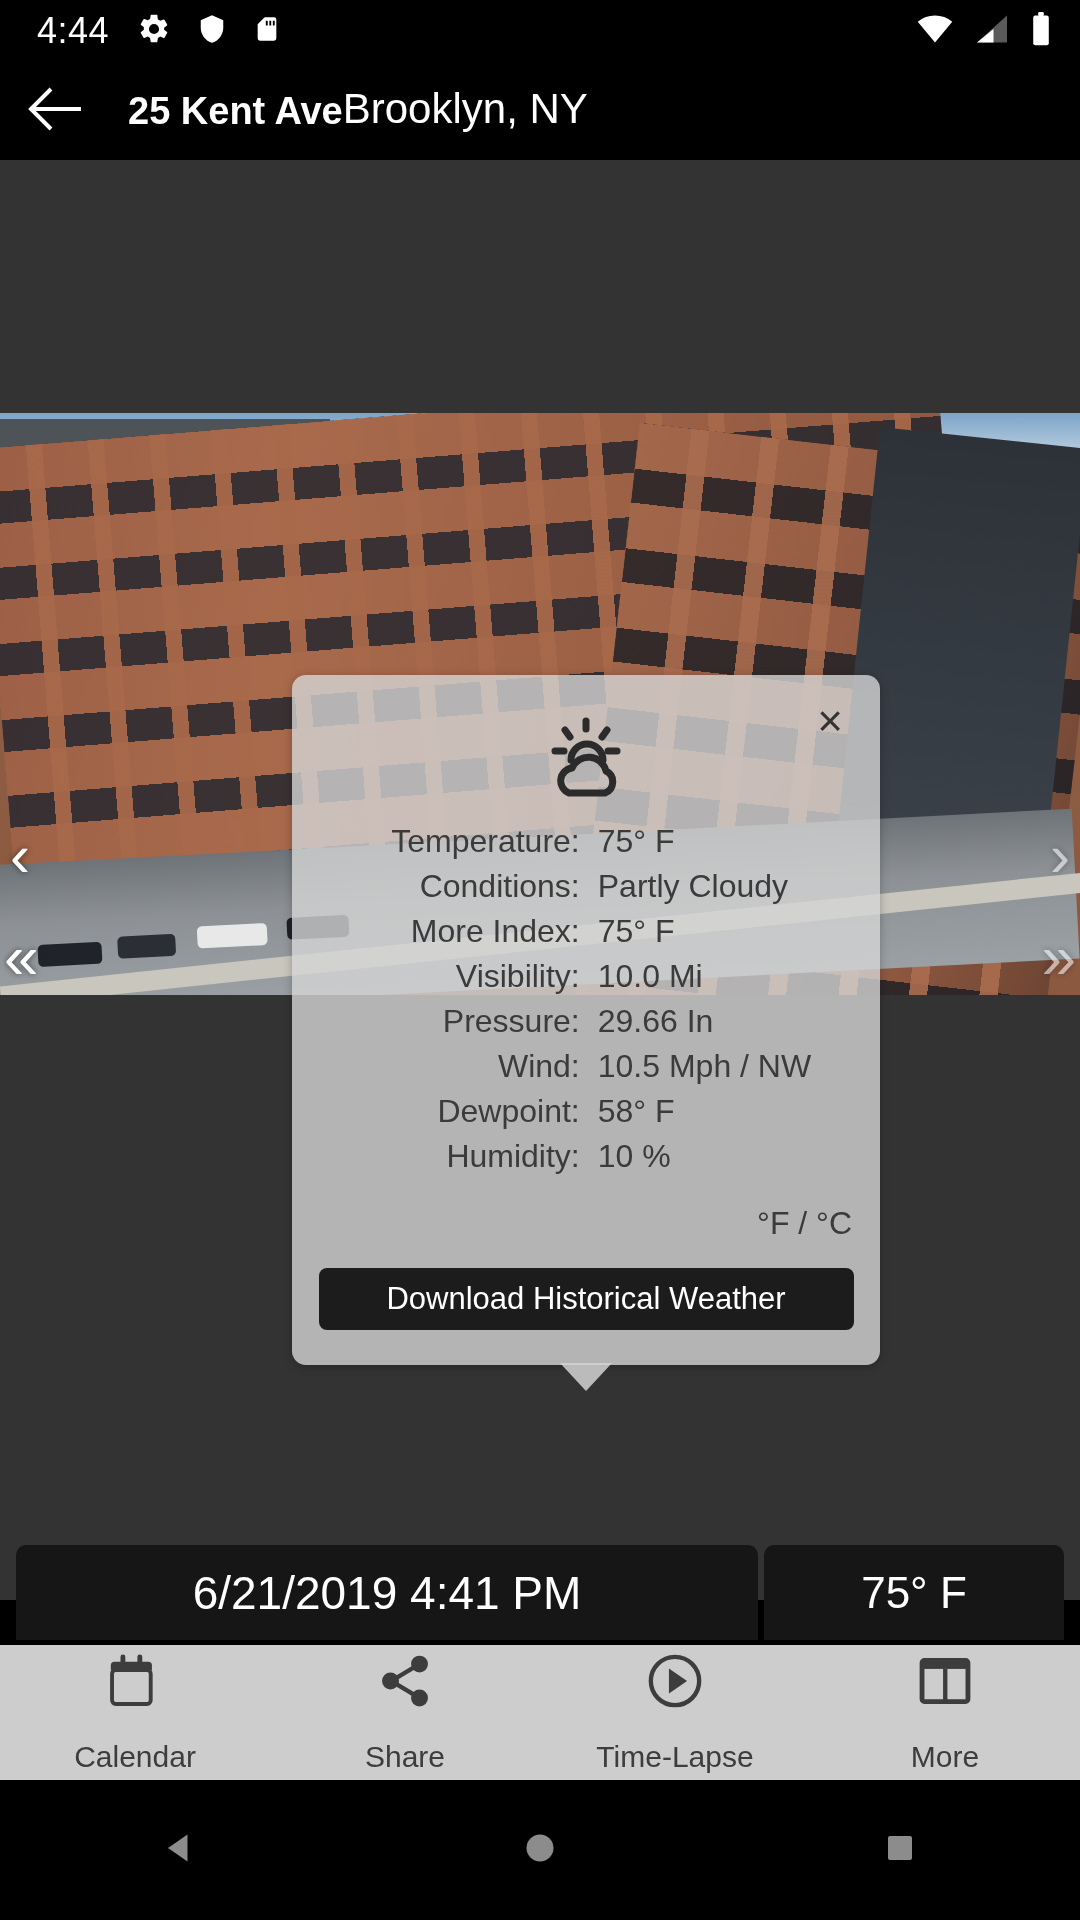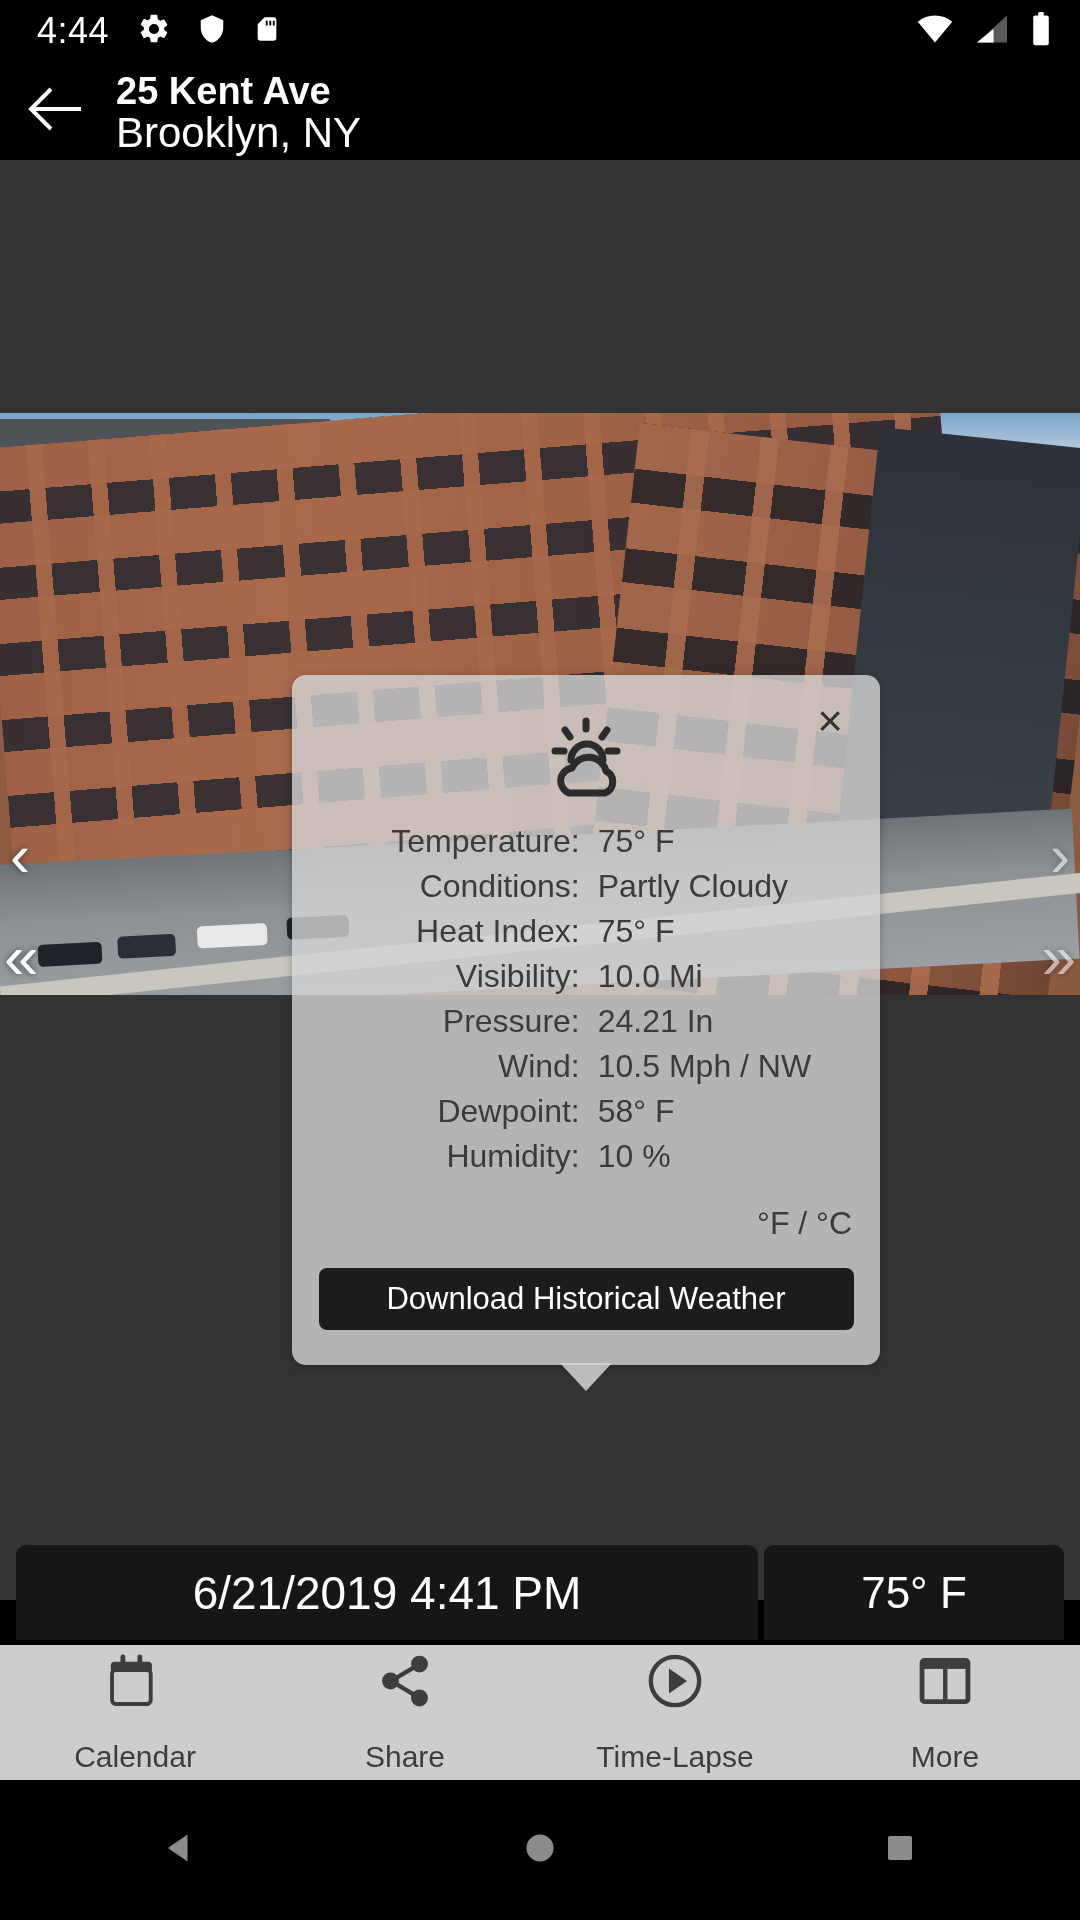--- a/index.html
+++ b/index.html
@@ -29,21 +29,21 @@
 
   
   .header {
     position:absolute; top:62px; left:0; width:1080px; height:98px;
     background:#000; display:flex; align-items:center;
   }
   .back-btn {
     width:110px; height:98px; display:flex; align-items:center; justify-content:center;
     cursor:pointer;
   }
-  .header-texts { display:flex; flex-direction:column; justify-content:center; margin-left:6px; }
+  .header-texts { display:flex; flex-direction:row; justify-content:center; margin-left:18px; }
   .header-title {
     color:#fff; font-size:38px; font-weight:bold; line-height:44px;
   }
   .header-sub {
     color:#fff; font-size:42px; font-weight:400; line-height:40px;
   }
 
   
   .viewport {
     position:absolute; top:160px; left:0; width:1080px; height:1440px;
@@ -314,30 +314,30 @@
       <tbody>
         <tr>
           <td class="wx-label">Temperature:</td>
           <td class="wx-value">75° F</td>
         </tr>
         <tr>
           <td class="wx-label">Conditions:</td>
           <td class="wx-value">Partly Cloudy</td>
         </tr>
         <tr>
-          <td class="wx-label">Heat Index:</td>
+          <td class="wx-label">More Index:</td>
           <td class="wx-value">75° F</td>
         </tr>
         <tr>
           <td class="wx-label">Visibility:</td>
           <td class="wx-value">10.0 Mi</td>
         </tr>
         <tr>
           <td class="wx-label">Pressure:</td>
-          <td class="wx-value">24.21 In</td>
+          <td class="wx-value">29.66 In</td>
         </tr>
         <tr>
           <td class="wx-label">Wind:</td>
           <td class="wx-value">10.5 Mph / NW</td>
         </tr>
         <tr>
           <td class="wx-label">Dewpoint:</td>
           <td class="wx-value">58° F</td>
         </tr>
         <tr>

